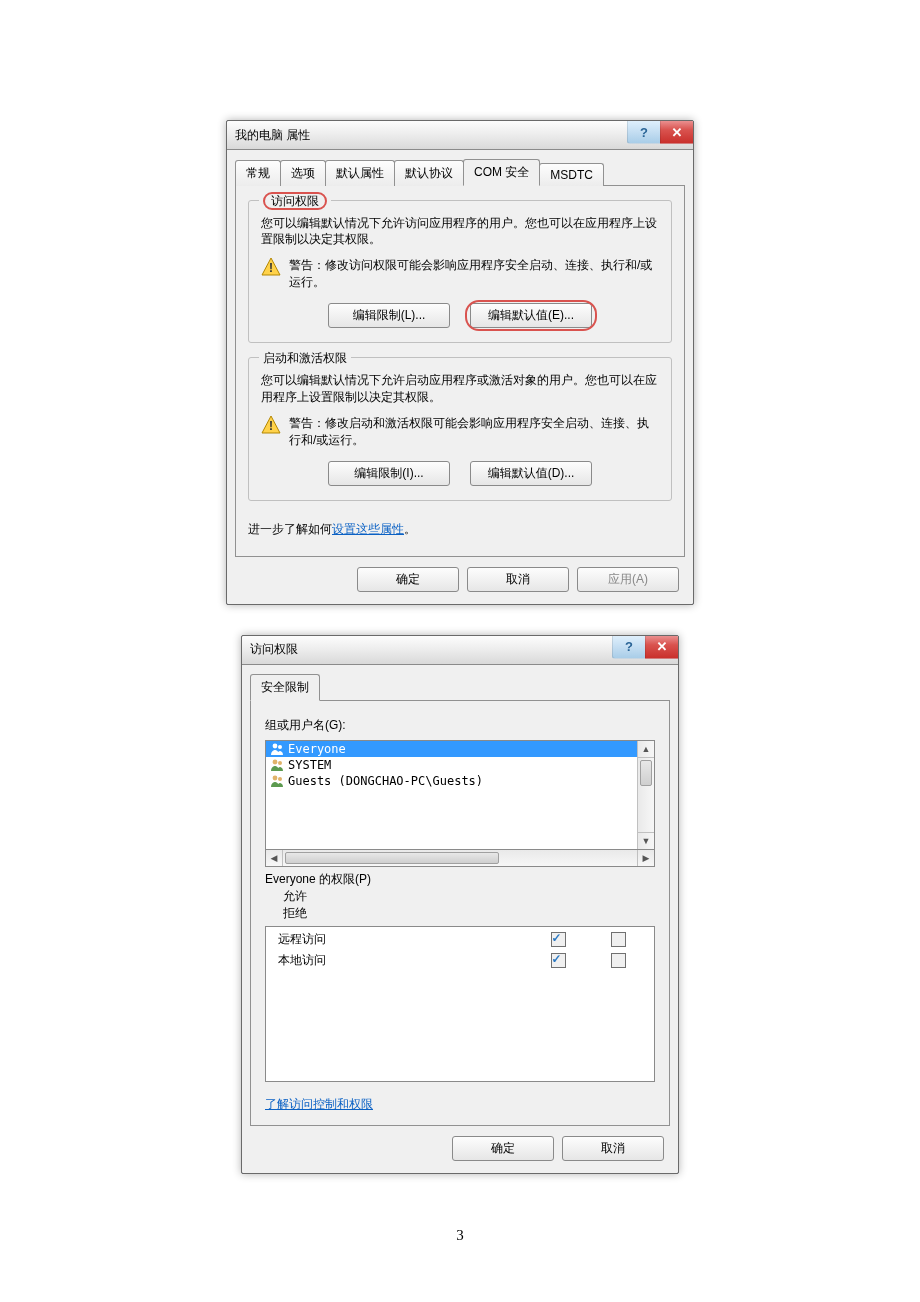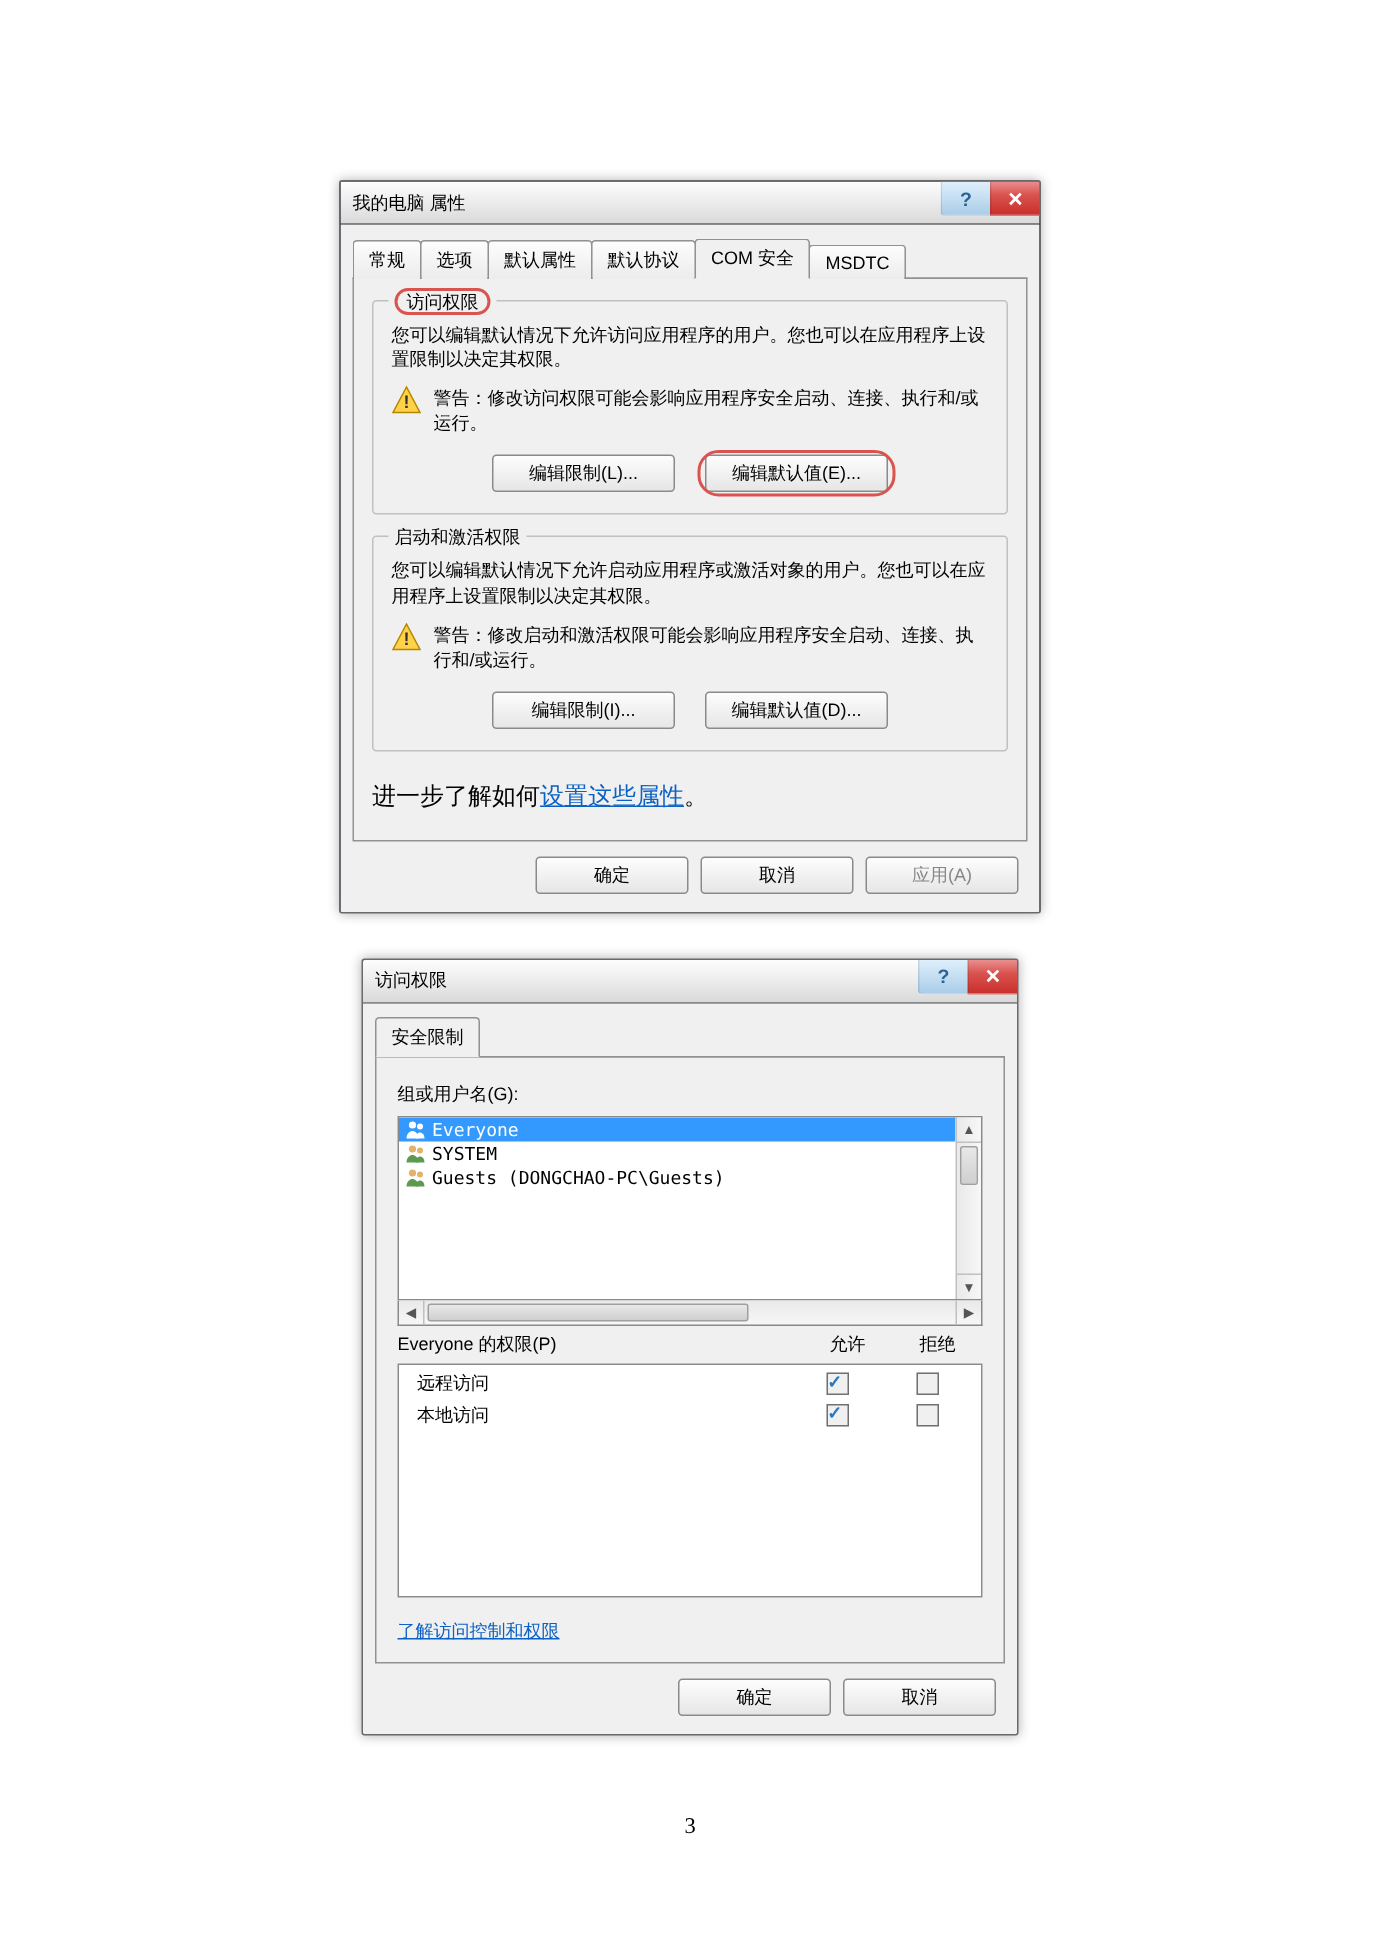--- a/index.html
+++ b/index.html
@@ -159,42 +159,42 @@
   .dlg-btn-highlight::after {
     content: "";
     position: absolute;
     inset: -4px -6px;
     border: 2px solid #d9534f;
     border-radius: 14px;
     pointer-events: none;
   }
   .learnmore {
     margin: 20px 0 6px 0;
-    font-size: 16px;
+    font-size: 12px;
   }
   .learnmore a { color: #0b61c4; text-decoration: underline; }
   .dlg-footer {
     display: flex;
     justify-content: flex-end;
     gap: 8px;
     padding: 10px 6px 4px 6px;
   }
   
   .dialog2 .tabpanel {
     padding: 12px 14px;
   }
   .label-row { margin: 4px 0 6px 0; }
   .listbox-wrap {
     display: flex;
     border: 1px solid #8a8a8a;
     background: #fff;
   }
   .listbox {
     flex: 1;
-    height: 121px;
+    height: 108px;
     overflow: hidden;
     font-family: "SimSun", monospace;
   }
   .list-item {
     display: flex;
     align-items: center;
     gap: 4px;
     padding: 1px 4px;
     font-size: 12px;
   }
@@ -248,20 +248,21 @@
   }
   .step-label {
     color: #d9534f;
     font-size: 14px;
     margin-right: 2px;
   }
   .perm-header {
     display: flex;
     font-size: 12px;
     margin: 4px 0;
+    flex-direction: column;
   }
   .perm-header .name { flex: 1; }
   .perm-header .col { width: 60px; text-align: center; }
   .perm-list {
     border: 1px solid #8a8a8a;
     background: #fff;
     height: 150px;
     padding: 2px 0;
   }
   .perm-row {

